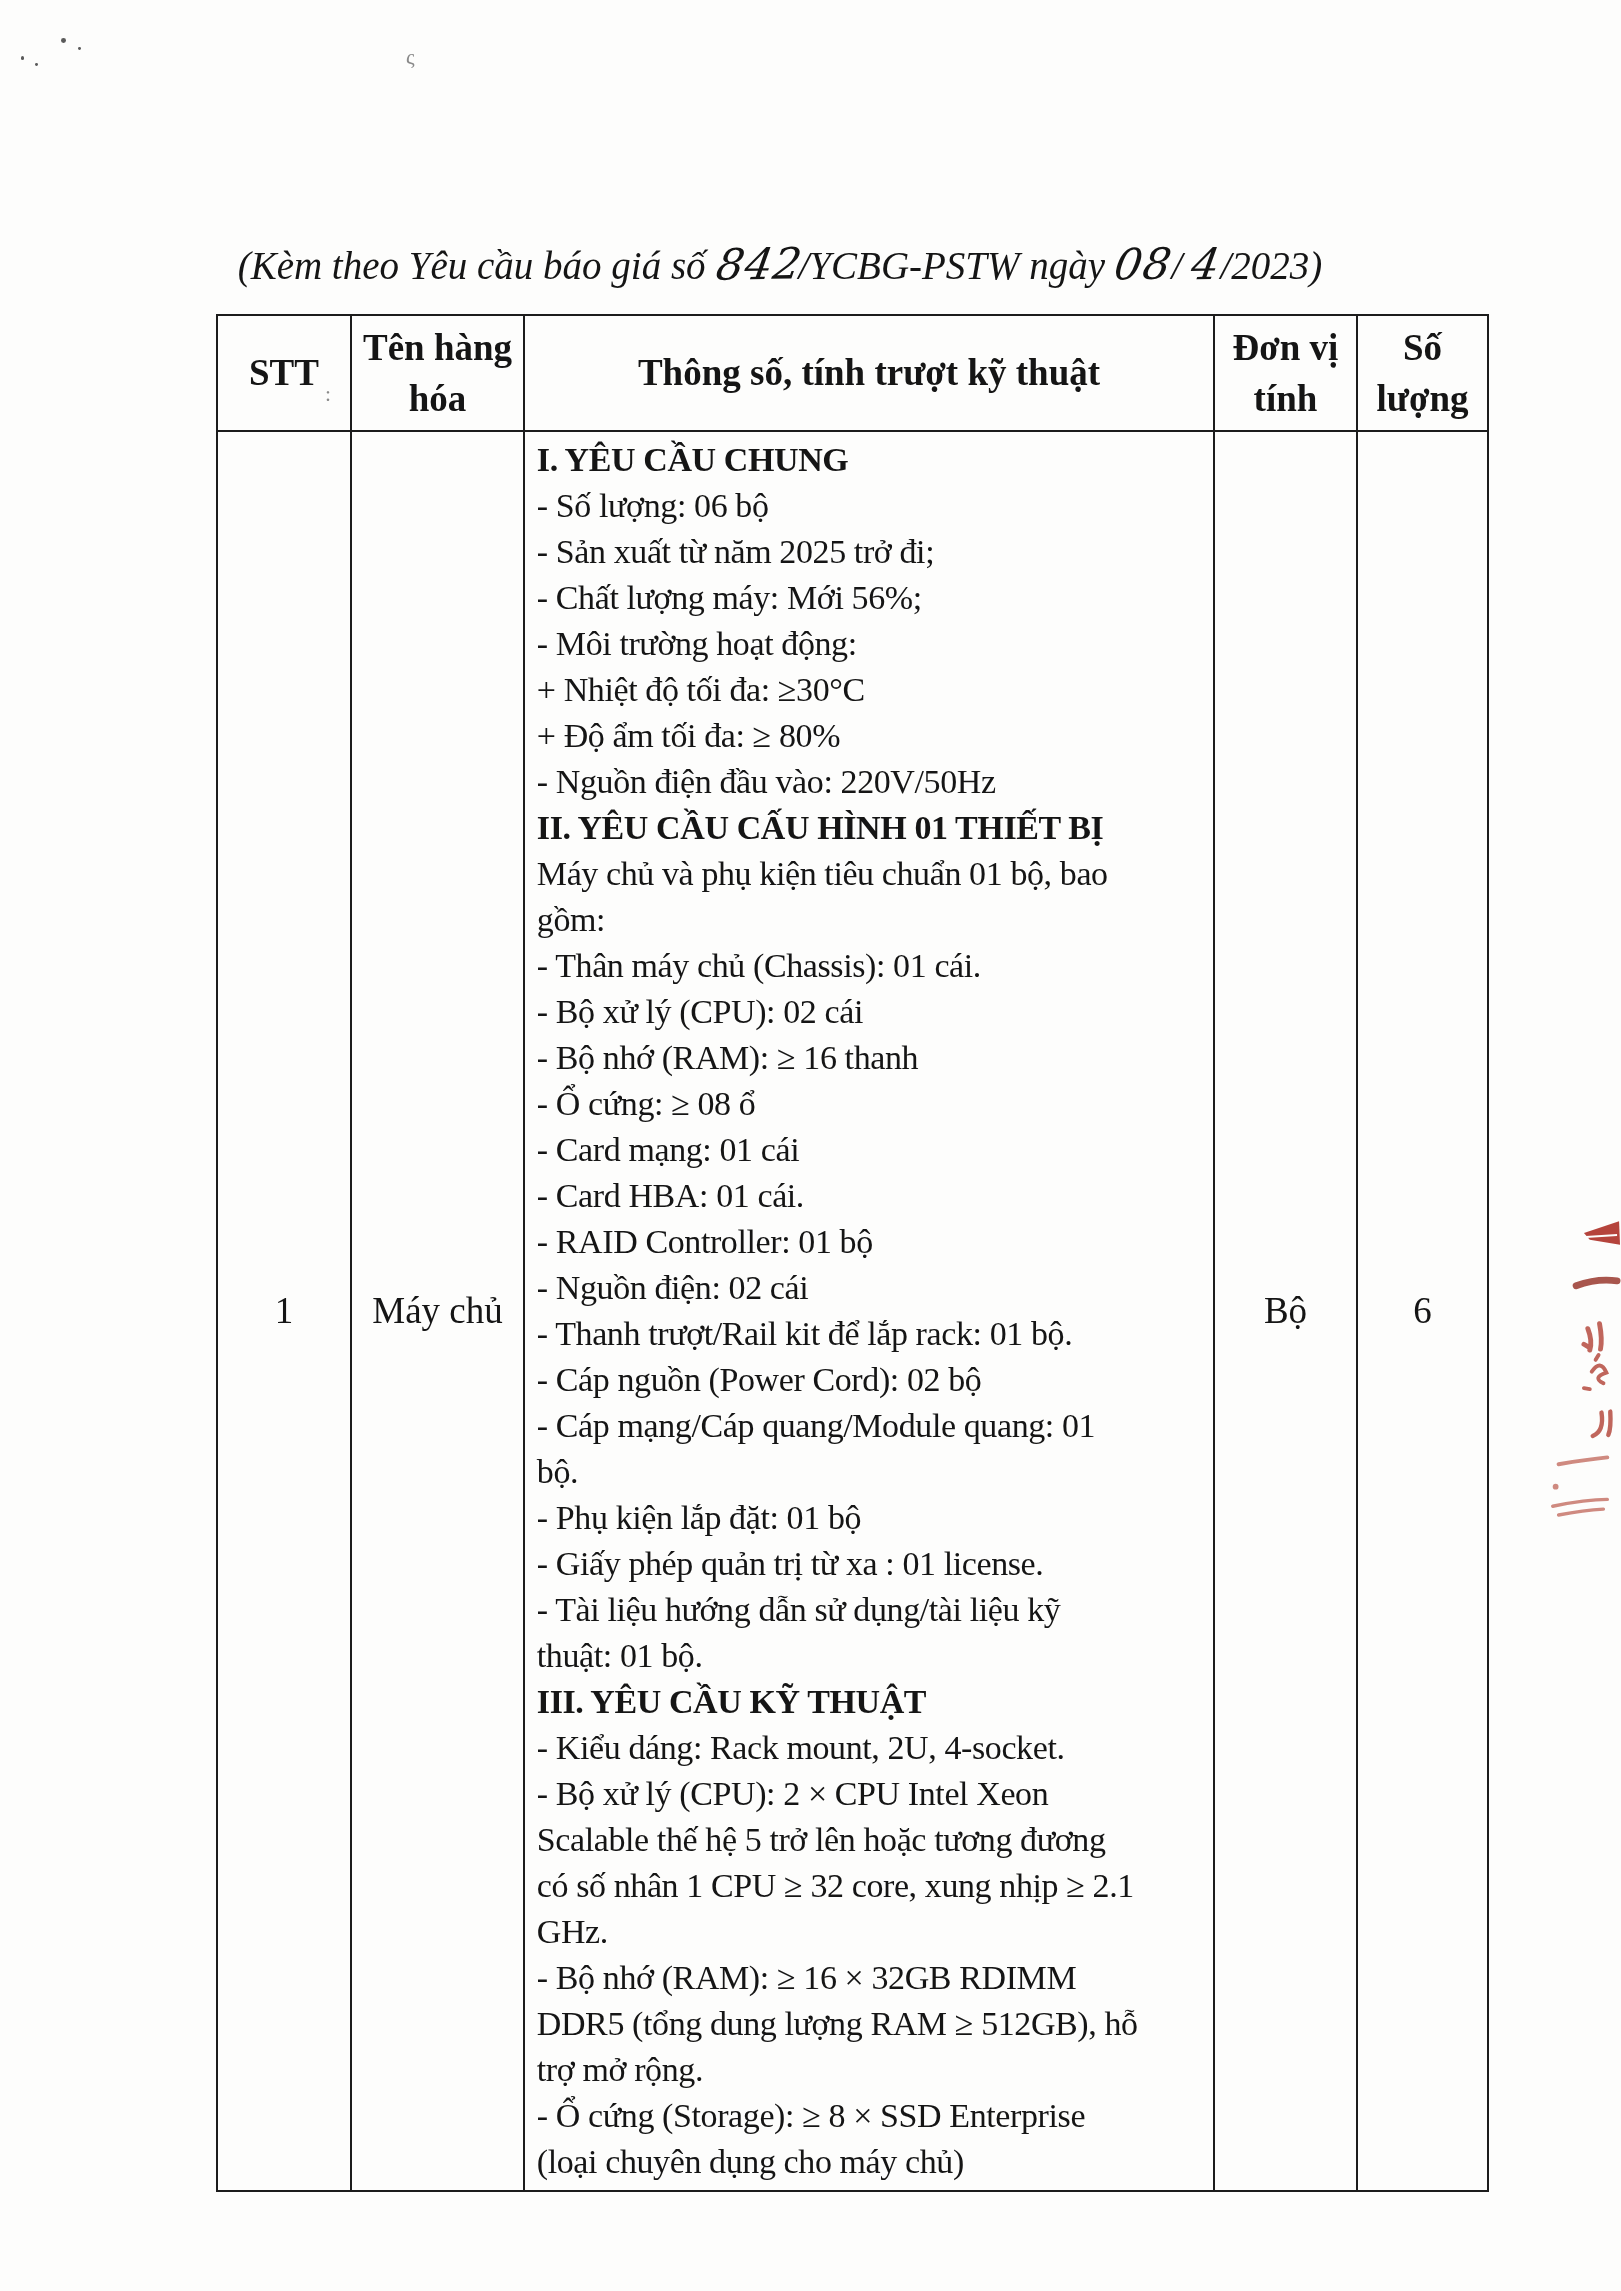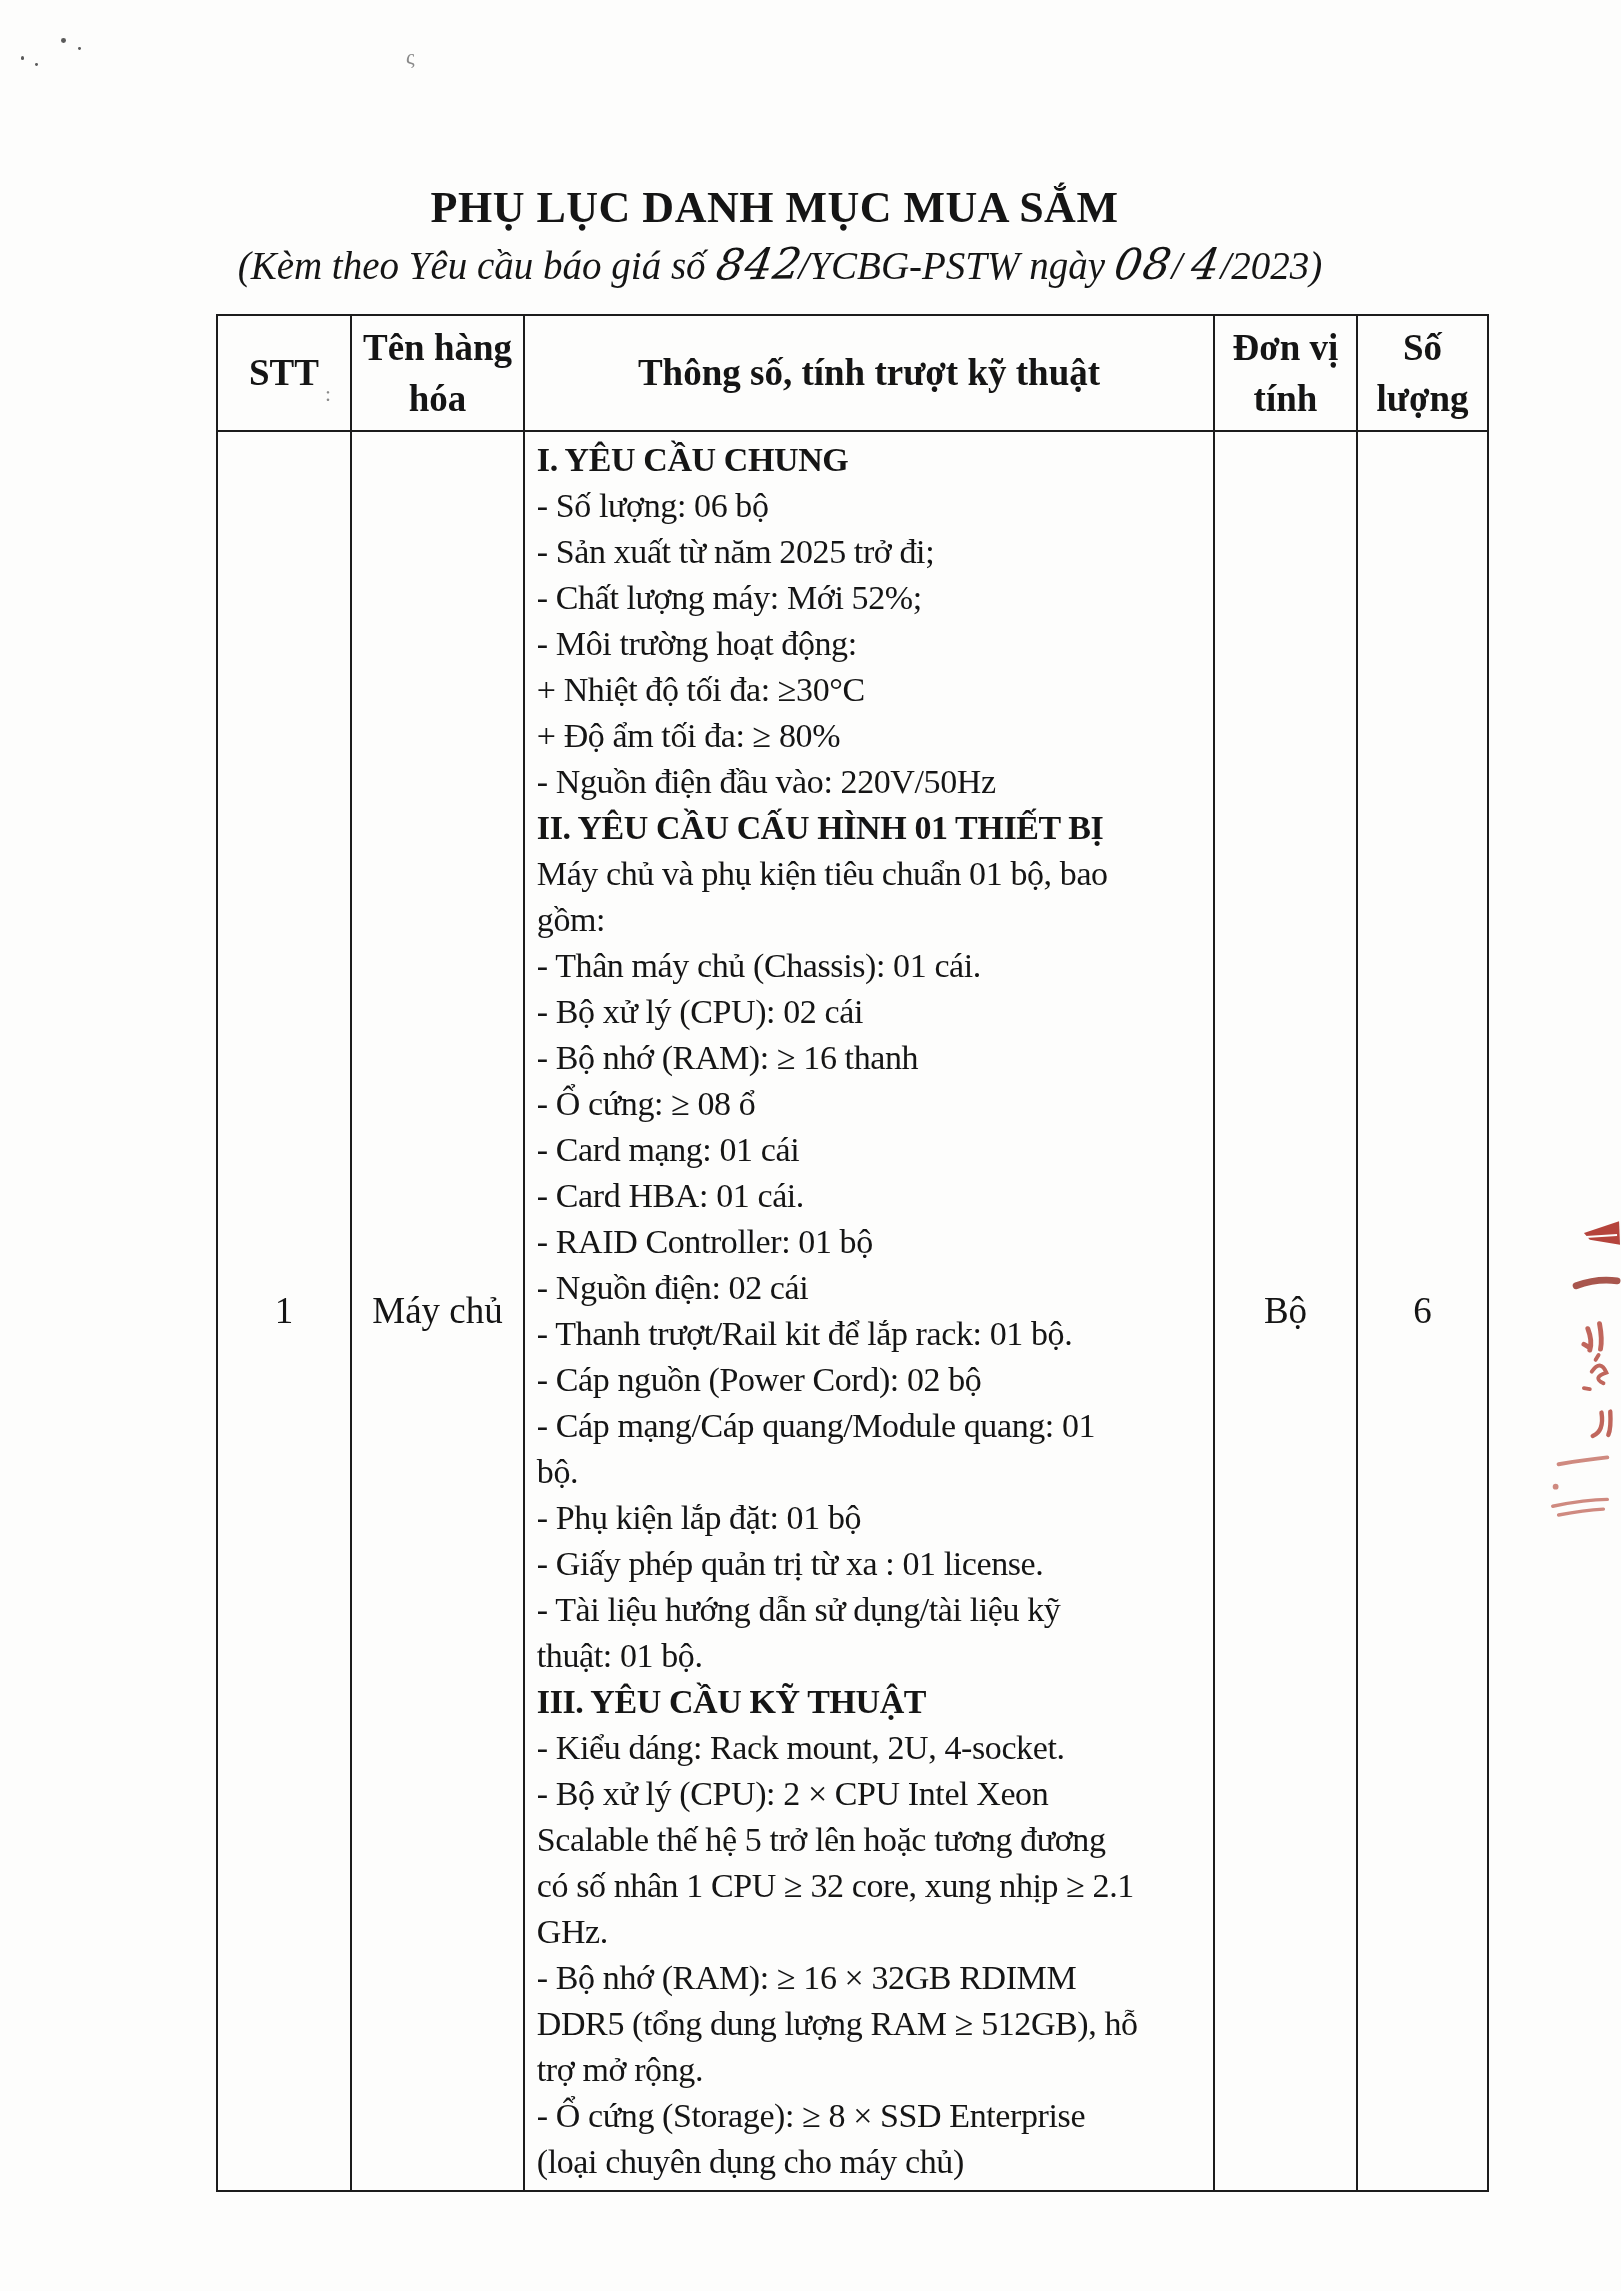--- a/index.html
+++ b/index.html
@@ -46,21 +46,20 @@
 
 <div class="page">
 
   <div class="speck" style="left:61px; top:38px; width:4.9px; height:4.9px;"></div>
   <div class="speck" style="left:78px; top:47px; width:2.9px; height:2.9px;"></div>
   <div class="speck" style="left:20.6px; top:56px; width:3.9px; height:3.9px;"></div>
   <div class="speck" style="left:35px; top:63px; width:2.9px; height:2.9px;"></div>
   <div class="faint-mark" style="left:406px; top:45px;">ς</div>
   <div class="faint-mark" style="left:325px; top:382px;">:</div>
 
-  <h1 class="title">PHỤ LỤC DANH MỤC MUA SẮM</h1>
 
   <div class="subtitle"><span>(Kèm theo Yêu cầu báo giá số </span><span class="hw hw-num">842</span><span>/YCBG-PSTW ngày </span><span class="hw">08</span><span>/ </span><span class="hw">4</span><span>/2023)</span></div>
 
   <table class="doc-table">
     <colgroup>
       <col style="width:134px">
         <col style="width:173px">
         <col style="width:690px">
         <col style="width:143px">
         <col style="width:131px">
@@ -75,21 +74,21 @@
       </tr>
     </thead>
     <tbody>
       <tr style="height:1760px;">
         <td class="center-cell">1</td>
         <td class="center-cell">Máy chủ</td>
         <td class="spec-cell">
             <div class="spec-line bold">I. YÊU CẦU CHUNG</div>
             <div class="spec-line">- Số lượng: 06 bộ</div>
             <div class="spec-line">- Sản xuất từ năm 2025 trở đi;</div>
-            <div class="spec-line">- Chất lượng máy: Mới 52%;</div>
+            <div class="spec-line">- Chất lượng máy: Mới 56%;</div>
             <div class="spec-line">- Môi trường hoạt động:</div>
             <div class="spec-line">+ Nhiệt độ tối đa: ≥30°C</div>
             <div class="spec-line">+ Độ ẩm tối đa: ≥ 80%</div>
             <div class="spec-line">- Nguồn điện đầu vào: 220V/50Hz</div>
             <div class="spec-line bold">II. YÊU CẦU CẤU HÌNH 01 THIẾT BỊ</div>
             <div class="spec-line">Máy chủ và phụ kiện tiêu chuẩn 01 bộ, bao</div>
             <div class="spec-line">gồm:</div>
             <div class="spec-line">- Thân máy chủ (Chassis): 01 cái.</div>
             <div class="spec-line">- Bộ xử lý (CPU): 02 cái</div>
             <div class="spec-line">- Bộ nhớ (RAM): ≥ 16 thanh</div>

